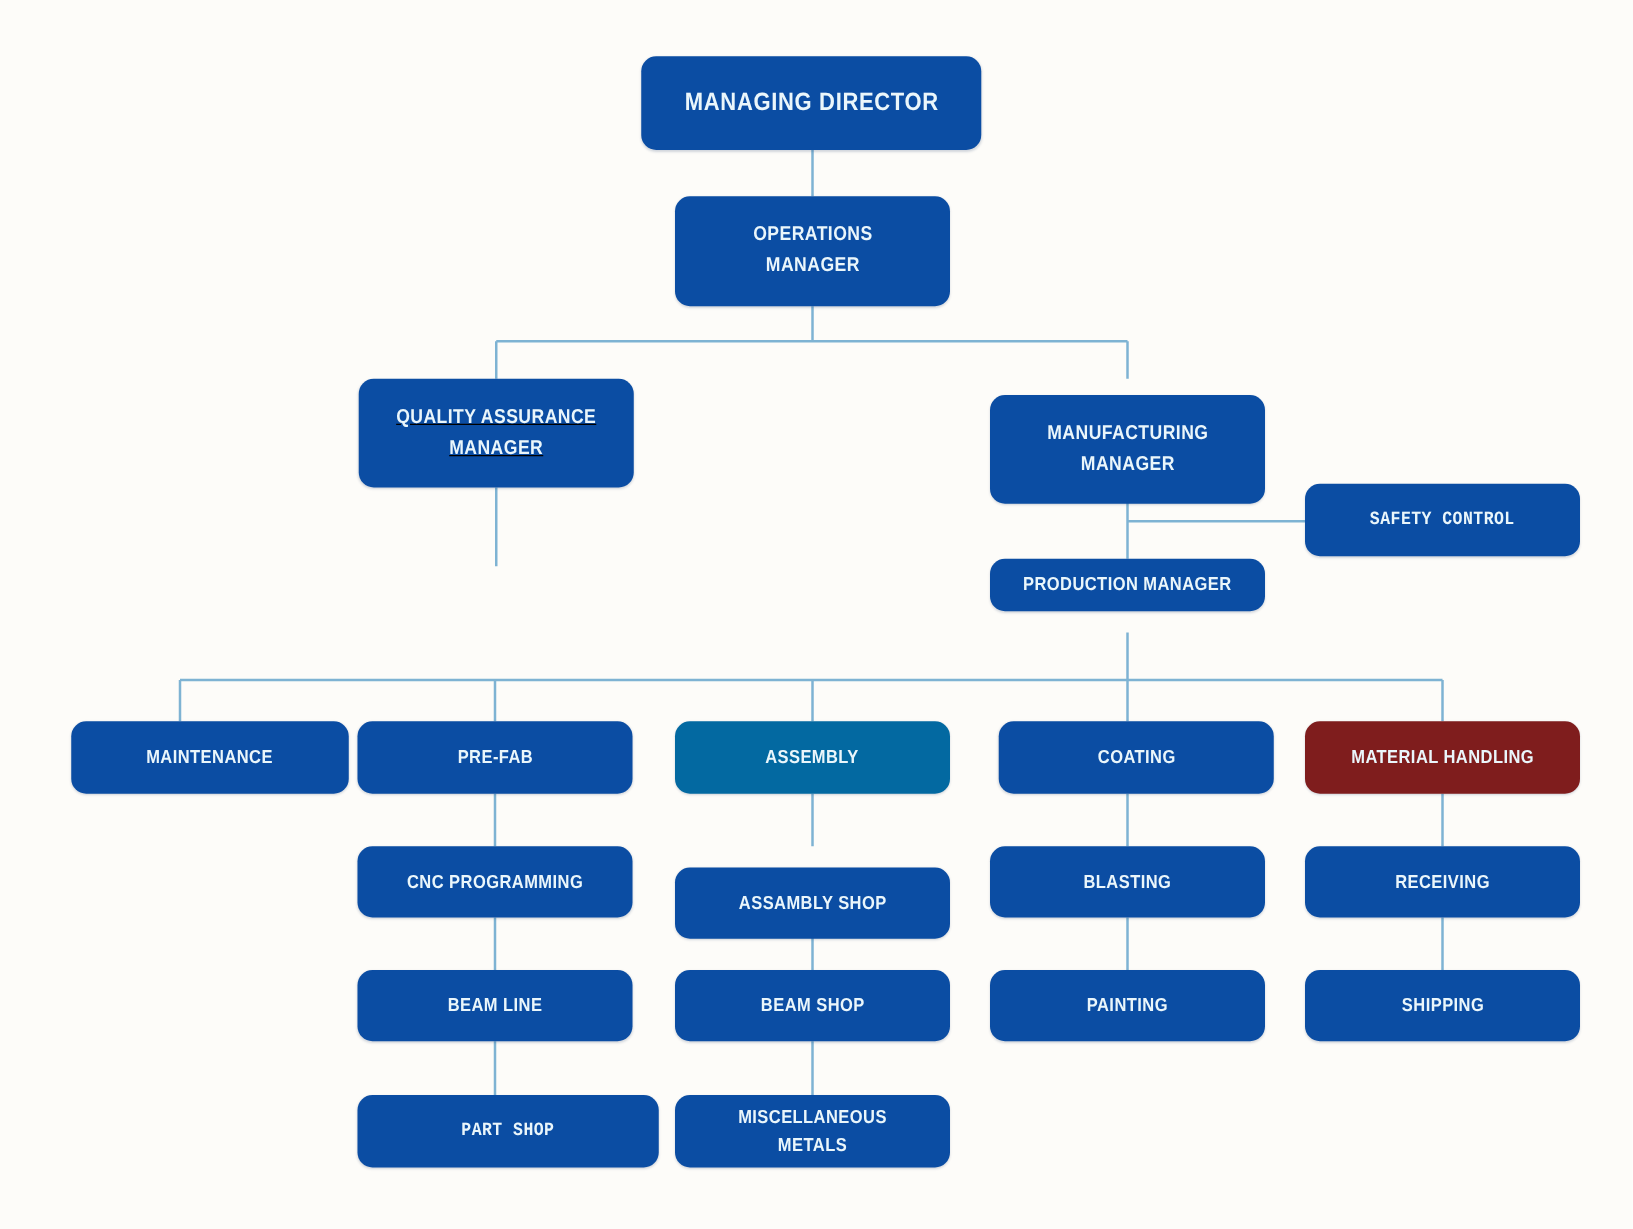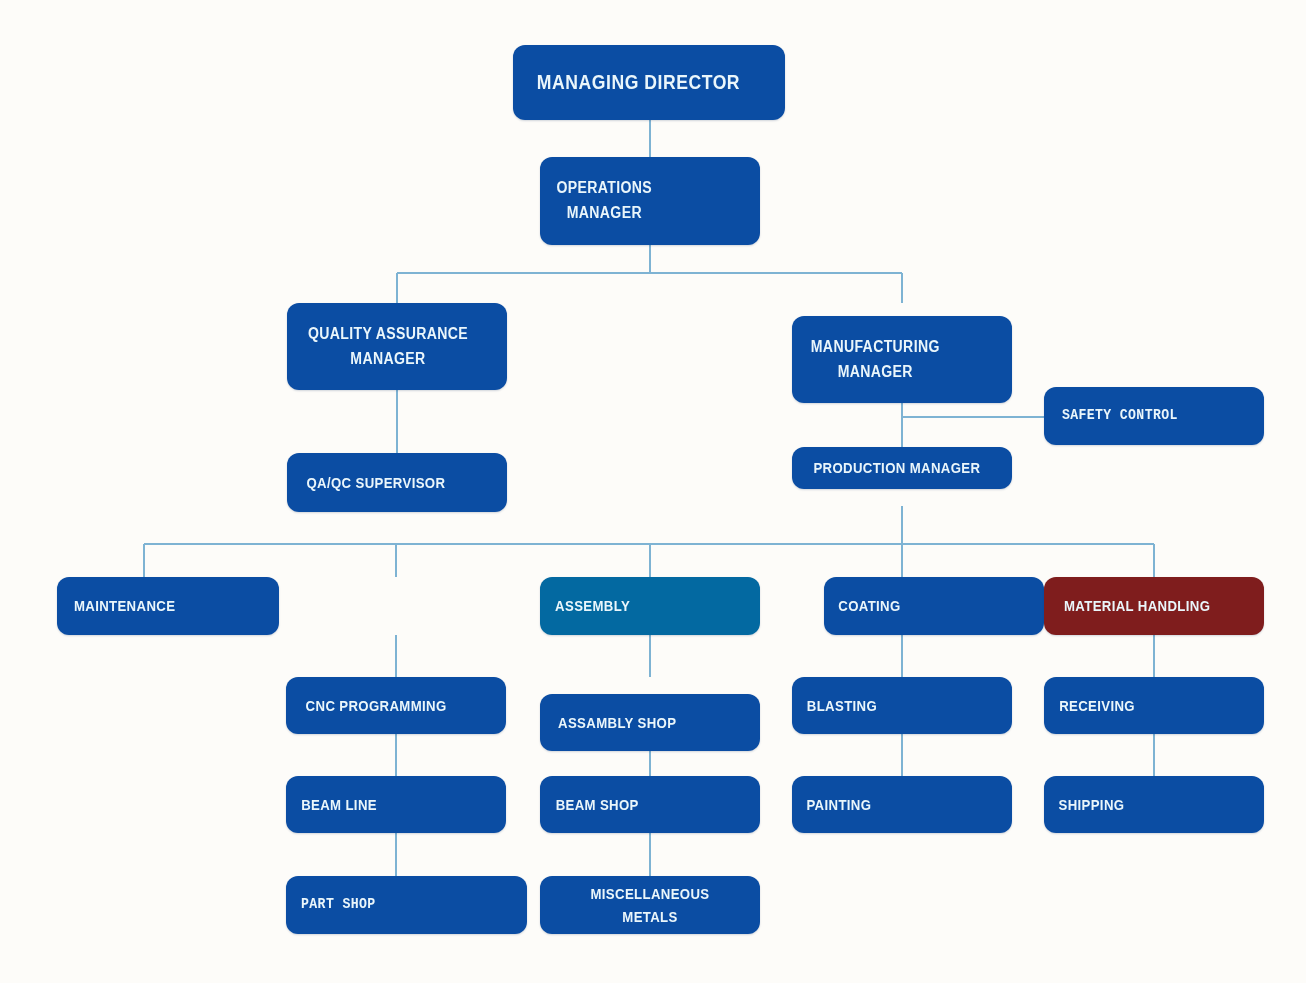--- a/index.html
+++ b/index.html
@@ -27,21 +27,21 @@
     left: 0;
     top: 0;
     width: 100%;
     height: 100%;
     z-index: 2;
   }
   .org-node {
     position: absolute;
     display: flex;
     align-items: center;
-    justify-content: flex-start;
+    justify-content: center;
     border-radius: 12px;
     box-sizing: border-box;
     padding: 4px 10px;
     box-shadow: 0 1px 2px rgba(10, 40, 90, 0.18);
   }
   .org-node .label {
     display: block;
     text-align: center;
     white-space: pre-line;
     font-weight: bold;
@@ -91,44 +91,44 @@
       <line x1="650" y1="833" x2="650" y2="876" stroke="#7eb3d3" stroke-width="2"></line>
     </svg>
   <div id="nodes-layer">
       <div class="org-node size-large" style="left: 513px; top: 45px; width: 272px; height: 75px; background: rgb(11, 77, 163);">
         <span class="label" style="color: rgb(234, 246, 251);">MANAGING DIRECTOR</span>
       </div>
       <div class="org-node size-medium" style="left: 540px; top: 157px; width: 220px; height: 88px; background: rgb(11, 77, 163);">
         <span class="label" style="color: rgb(234, 246, 251);">OPERATIONS
 MANAGER</span>
       </div>
-      <div class="org-node size-medium" style="left: 287px; top: 303px; width: 220px; height: 87px; background: rgb(11, 77, 163);">
+      <div class="org-node size-medium" style="left: 287px; top: 303px; width: 220px; height: 87px; background: rgb(11, 77, 163); text-decoration: underline;">
         <span class="label" style="color: rgb(234, 246, 251);">QUALITY ASSURANCE
 MANAGER</span>
       </div>
       <div class="org-node size-medium" style="left: 792px; top: 316px; width: 220px; height: 87px; background: rgb(11, 77, 163);">
         <span class="label" style="color: rgb(234, 246, 251);">MANUFACTURING
 MANAGER</span>
-      </div>
-      <div class="org-node size-small" style="left: 287px; top: 453px; width: 220px; height: 59px; background: rgb(11, 77, 163);">
-        <span class="label" style="color: rgb(234, 246, 251);">QA/QC SUPERVISOR</span>
       </div>
       <div class="org-node size-small" style="left: 1044px; top: 387px; width: 220px; height: 58px; background: rgb(11, 77, 163); font-family: Liberation Mono, monospace;">
         <span class="label" style="color: rgb(234, 246, 251);">SAFETY CONTROL</span>
       </div>
       <div class="org-node size-small" style="left: 792px; top: 447px; width: 220px; height: 42px; background: rgb(11, 77, 163);">
         <span class="label" style="color: rgb(234, 246, 251);">PRODUCTION MANAGER</span>
       </div>
       <div class="org-node size-small" style="left: 33px; top: 577px; width: 222px; height: 58px; background: rgb(11, 77, 163); margin-left: 24px;">
         <span class="label" style="color: rgb(234, 246, 251);">MAINTENANCE</span>
       </div>
+      <div class="org-node size-small" style="left: 286px; top: 577px; width: 220px; height: 58px; background: rgb(11, 77, 163);">
+        <span class="label" style="color: rgb(234, 246, 251);">PRE-FAB</span>
+      </div>
       <div class="org-node size-small" style="left: 540px; top: 577px; width: 220px; height: 58px; background: #0369a1;">
         <span class="label" style="color: rgb(234, 246, 251);">ASSEMBLY</span>
       </div>
-      <div class="org-node size-small" style="left: 824px; top: 577px; width: 220px; height: 58px; background: rgb(11, 77, 163);">
+      <div class="org-node size-small" style="left: 799px; top: 577px; width: 220px; height: 58px; background: rgb(11, 77, 163);">
         <span class="label" style="color: rgb(234, 246, 251);">COATING</span>
       </div>
       <div class="org-node size-small" style="left: 1044px; top: 577px; width: 220px; height: 58px; background: #7f1d1d;">
         <span class="label" style="color: rgb(234, 246, 251);">MATERIAL HANDLING</span>
       </div>
       <div class="org-node size-small" style="left: 286px; top: 677px; width: 220px; height: 57px; background: rgb(11, 77, 163);">
         <span class="label" style="color: rgb(234, 246, 251);">CNC PROGRAMMING</span>
       </div>
       <div class="org-node size-small" style="left: 540px; top: 694px; width: 220px; height: 57px; background: rgb(11, 77, 163);">
         <span class="label" style="color: rgb(234, 246, 251);">ASSAMBLY SHOP</span>

